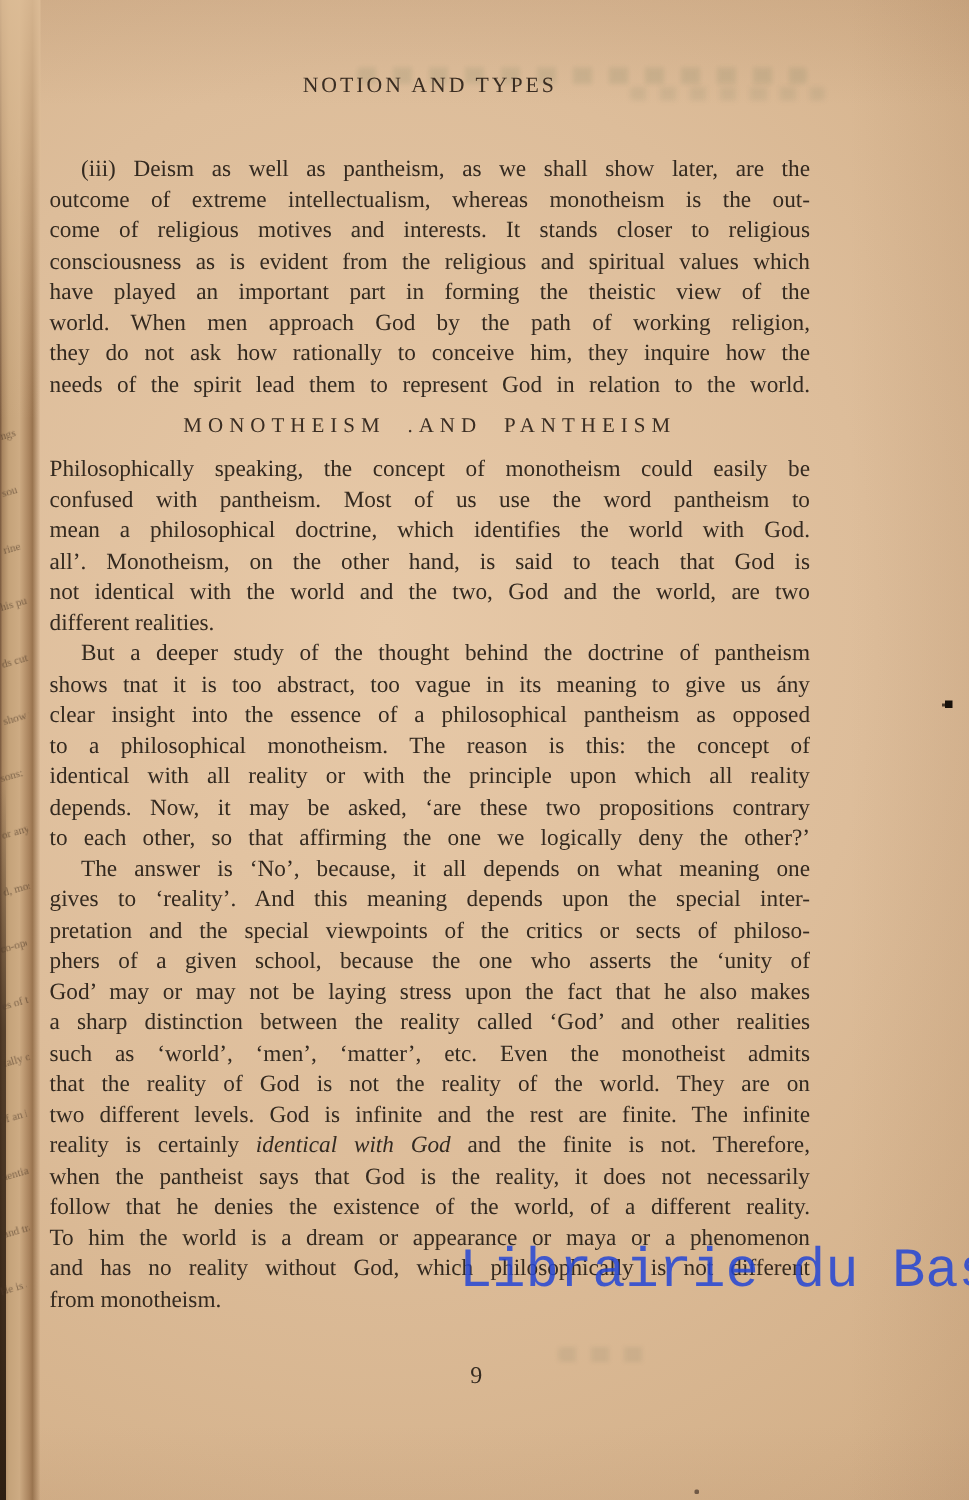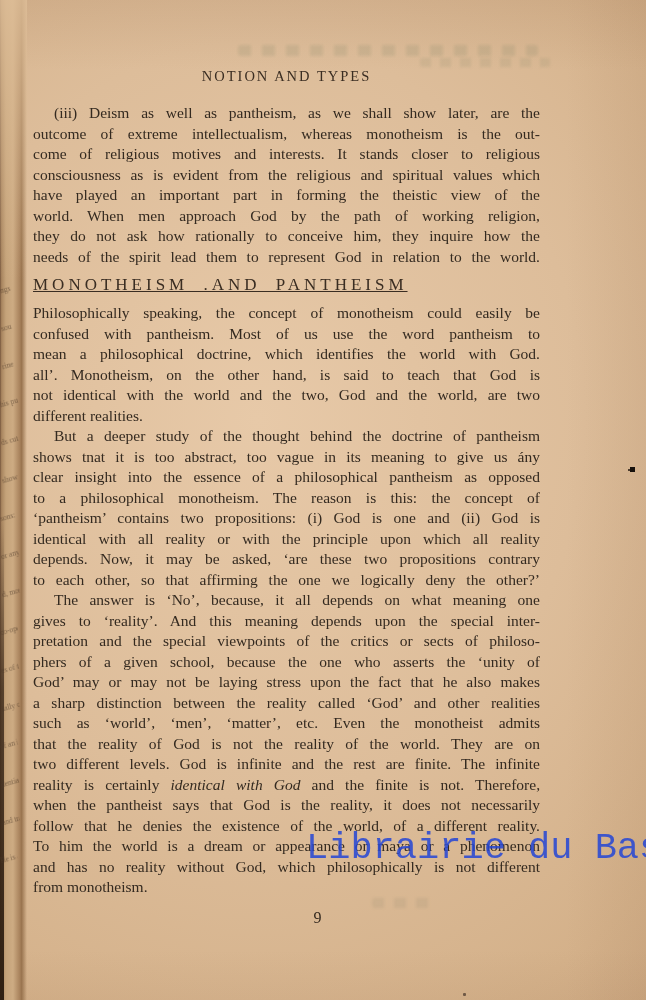--- a/index.html
+++ b/index.html
@@ -49,33 +49,33 @@
     filter:blur(1.6px);}
   .st-b{left:420px;top:58px;width:130px;height:9px;
     background:repeating-linear-gradient(90deg, rgba(125,130,98,.14) 0 11px, rgba(125,130,98,0) 11px 20px);
     filter:blur(1.6px);}
   .st-c{left:372px;top:898px;width:64px;height:10px;
     background:repeating-linear-gradient(90deg, rgba(120,120,95,.13) 0 12px, rgba(120,120,95,0) 12px 22px);
     filter:blur(1.5px);}
 
   
   .page-header{
-    position:absolute;left:33px;top:68px;width:507px;
+    position:absolute;left:33px;top:49px;width:507px;
     text-align:center;font-size:14.5px;letter-spacing:2px;color:#3a2d22;
   }
   .text-block{
     position:absolute;left:33px;top:90px;width:507px;
     font-size:15.5px;line-height:20.5px;color:#342a20;margin-top:13px;
   }
   .line{text-align:justify;text-align-last:justify;}
   .line.noj{text-align-last:left;}
   .para.indent .line:first-child{text-indent:21px;}
   .heading{
-    text-align:left;font-size:17px;letter-spacing:4px;word-spacing:7px;
-    margin:8px 0 8px 0;line-height:20px;color:#3a2d22;text-decoration:underline;
+    text-align:center;font-size:14px;letter-spacing:4px;word-spacing:7px;
+    margin:8px 0 8px 0;line-height:20px;color:#3a2d22;
   }
   .page-number{
     position:absolute;left:33px;top:909px;width:507px;
     text-align:center;padding-left:62px;box-sizing:border-box;
     font-size:16px;color:#342a20;
   }
 
   
   .watermark{
     position:absolute;left:306px;top:828px;
@@ -139,21 +139,20 @@
         <div class="line"><span>mean a philosophical doctrine, which identifies the world with God.</span></div>
         <div class="line"><span>all’. Monotheism, on the other hand, is said to teach that God is</span></div>
         <div class="line"><span>not identical with the world and the two, God and the world, are two</span></div>
         <div class="line noj"><span>different realities.</span></div>
       </div>
       <div class="para indent">
         <div class="line"><span>But a deeper study of the thought behind the doctrine of pantheism</span></div>
         <div class="line"><span>shows tnat it is too abstract, too vague in its meaning to give us ány</span></div>
         <div class="line"><span>clear insight into the essence of a philosophical pantheism as opposed</span></div>
         <div class="line"><span>to a philosophical monotheism. The reason is this: the concept of</span></div>
-        <div class="line"><span>‘pantheism’ contains two propositions: (i) God is one and (ii) God is</span></div>
         <div class="line"><span>identical with all reality or with the principle upon which all reality</span></div>
         <div class="line"><span>depends. Now, it may be asked, ‘are these two propositions contrary</span></div>
         <div class="line"><span>to each other, so that affirming the one we logically deny the other?’</span></div>
       </div>
       <div class="para indent">
         <div class="line"><span>The answer is ‘No’, because, it all depends on what meaning one</span></div>
         <div class="line"><span>gives to ‘reality’. And this meaning depends upon the special inter-</span></div>
         <div class="line"><span>pretation and the special viewpoints of the critics or sects of philoso-</span></div>
         <div class="line"><span>phers of a given school, because the one who asserts the ‘unity of</span></div>
         <div class="line"><span>God’ may or may not be laying stress upon the fact that he also makes</span></div>

